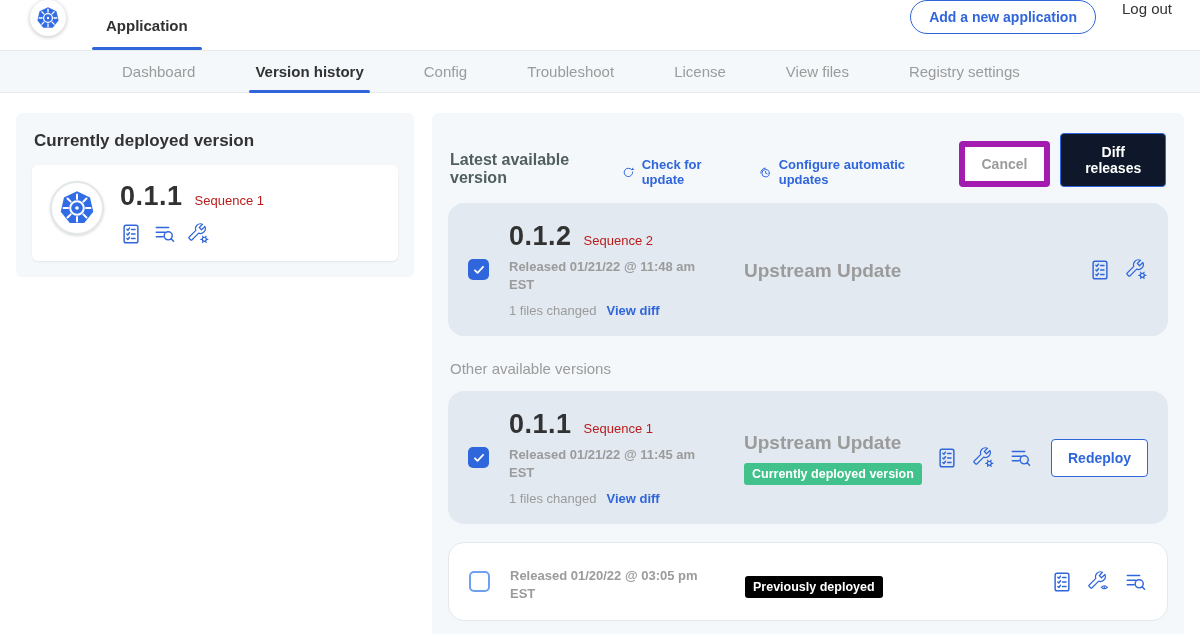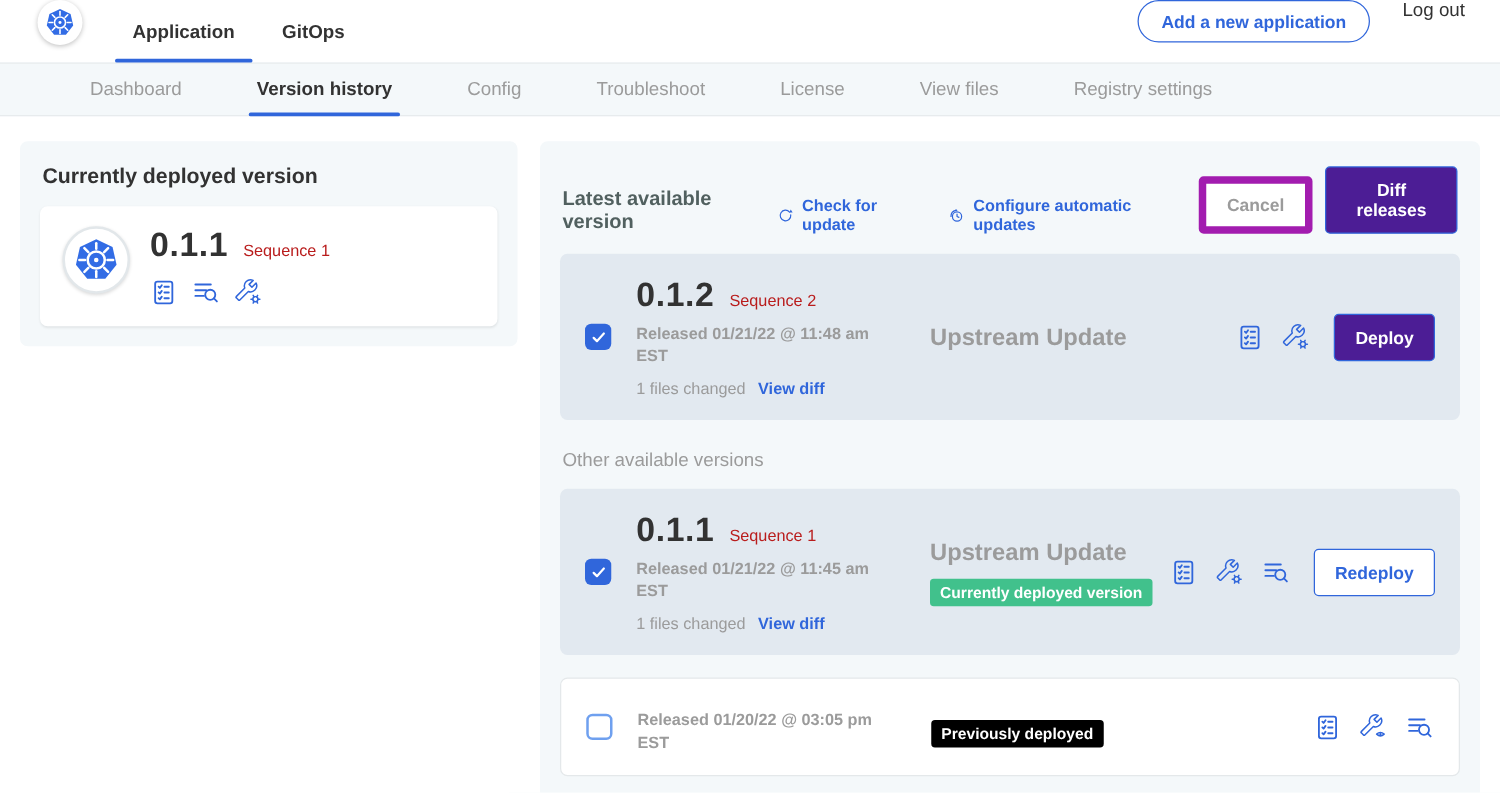--- a/index.html
+++ b/index.html
@@ -24,21 +24,21 @@
   .top-tab.active::after { content:""; position:absolute; left:0; right:0;
     bottom:0; height:3px; background:#3066DB; border-radius:2px; }
   .topnav-spacer { flex:1; }
   .add-app-btn { background:#fff; border:1px solid #3066DB; color:#3066DB;
     font-weight:700; font-size:14px; padding:8px 18px; border-radius:18px;
     cursor:pointer; font-family:inherit; }
   .logout { margin-left:26px; font-size:15px; color:#323232; cursor:pointer; }
 
   
   .subnav { height:43px; background:#F4F8FA; border-top:1px solid #E7EBED;
-    border-bottom:1px solid #E7EBED; display:flex; padding-left:70px; }
+    border-bottom:1px solid #E7EBED; display:flex; padding-left:120px; }
   .subnav-item { display:flex; align-items:center; padding:0 2px;
     margin-right:56px; font-size:15px; color:#9B9B9B; cursor:pointer;
     position:relative; }
   .subnav-item.active { color:#323232; font-weight:700; }
   .subnav-item.active::after { content:""; position:absolute; left:-4px;
     right:-4px; bottom:-1px; height:3px; background:#3066DB; border-radius:2px; }
 
   
   .main { display:flex; gap:18px; padding:20px 16px; align-items:flex-start; }
   .panel { background:#F4F8FA; border-radius:6px; }
@@ -61,29 +61,29 @@
 
   
   .panel-header { display:flex; align-items:flex-end; margin:6px 2px 16px; }
   .panel-title { font-size:16px; font-weight:700; color:#51605F; margin-right:16px; }
   .link-btn { display:flex; align-items:center; gap:6px; color:#3066DB;
     font-size:13px; font-weight:700; margin-right:26px; cursor:pointer; }
   .header-spacer { flex:1; }
   .cancel-btn { background:#fff; border:6px solid #a21caf; color:#9B9B9B;
     font-weight:700; font-size:14px; padding:9px 17px; border-radius:4px;
     cursor:pointer; margin-right:10px; font-family:inherit; }
-  .primary-btn { background:#4c1d95; border:1px solid #3066DB; color:#fff;
+  .primary-btn { background:#0f172a; border:1px solid #3066DB; color:#fff;
     font-weight:700; font-size:14px; padding:10px 16px; border-radius:4px;
     cursor:pointer; font-family:inherit; }
   .outline-btn { background:#fff; border:1px solid #3066DB; color:#3066DB;
     font-weight:700; font-size:14px; padding:10px 16px; border-radius:4px;
     cursor:pointer; font-family:inherit; }
 
   
-  .version-card { border-radius:6px; padding:18px 20px; display:flex;
+  .version-card { border-radius:16px; padding:18px 20px; display:flex;
     align-items:center; }
   .version-card.selected { background:#E2E9F0; }
   .version-card.plain { background:#fff; border:1px solid #E4E8EA; }
   .checkbox { width:21px; height:21px; border-radius:5px; flex:none;
     margin-right:20px; cursor:pointer; display:flex; align-items:center;
     justify-content:center; }
   .checkbox.checked { background:#3066DB; }
   .checkbox.unchecked { background:#fff; border:2px solid #6FA0EF; }
   .checkbox svg { width:14px; height:14px; stroke:#fff; fill:none;
     stroke-width:3; stroke-linecap:round; stroke-linejoin:round; }
@@ -181,23 +181,20 @@
 
 <header class="topnav">
   <div class="logo-badge">
     <svg class="icon" viewBox="0 0 24 24" width="26" height="26">
         <use href="#i-k8s"></use>
       </svg>
   </div>
   <div class="top-tab active">
     <span>Application</span>
   </div>
-  <div class="top-tab">
-    <span>GitOps</span>
-  </div>
   <div class="topnav-spacer"></div>
   <button class="add-app-btn">Add a new application</button>
   <span class="logout">Log out</span>
 </header>
 
 <nav class="subnav">
   <div class="subnav-item">
       <span>Dashboard</span>
     </div>
   <div class="subnav-item active">
@@ -290,21 +287,20 @@
       <div class="v-source">
         <div class="source-label">Upstream Update</div>
       </div>
       <div class="v-actions">
         <svg class="icon icon-22" viewBox="0 0 24 24">
             <use href="#i-checklist"></use>
           </svg>
         <svg class="icon icon-22" viewBox="0 0 24 24">
             <use href="#i-wrench-gear"></use>
           </svg>
-        <button class="primary-btn">Deploy</button>
       </div>
     </div>
 
     <div class="other-label">Other available versions</div>
 
     <div class="version-card selected">
       <div class="checkbox checked">
         <svg viewBox="0 0 24 24">
             <use href="#i-check"></use>
           </svg>

